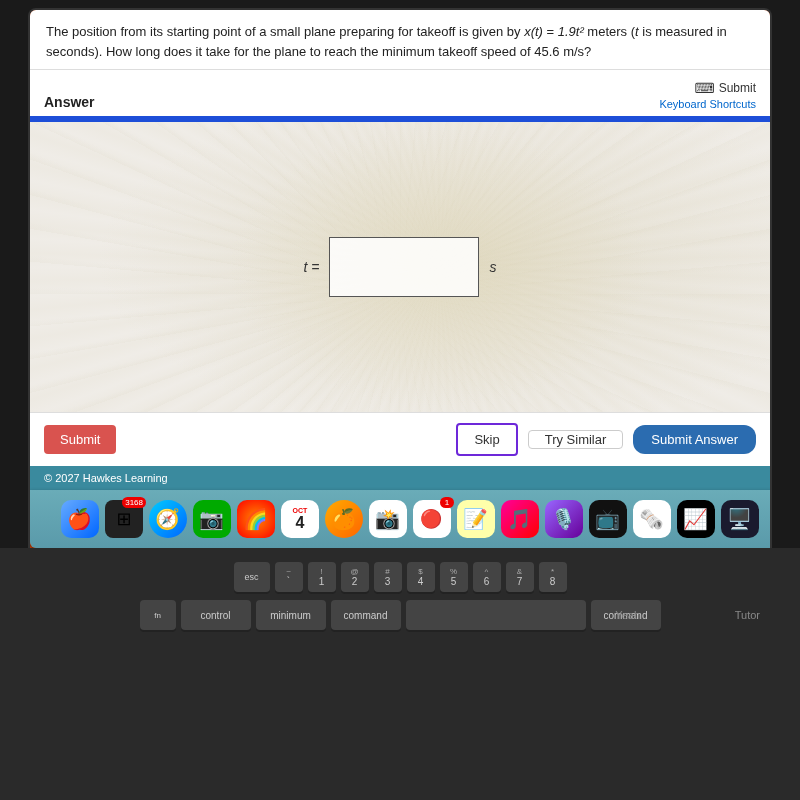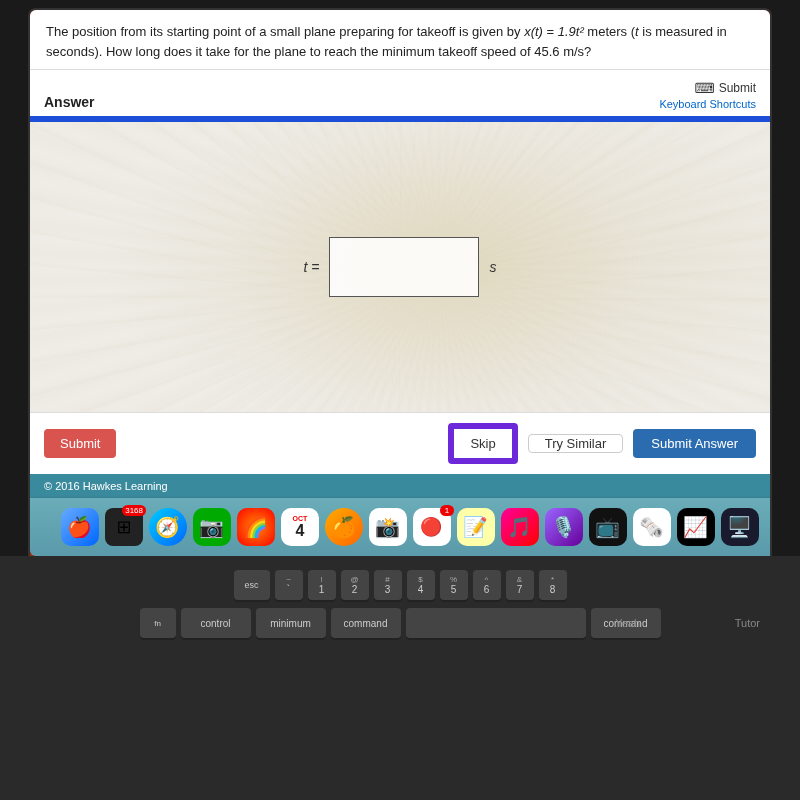--- a/index.html
+++ b/index.html
@@ -166,42 +166,42 @@
 
     .right-btns {
       display: flex;
       gap: 10px;
       align-items: center;
     }
 
     .skip-btn {
       background: #fff;
       color: #333;
-      border: 6px solid #6d28d9;
+      border: 2px solid #6d28d9;
       border-radius: 4px;
       padding: 7px 16px;
       font-size: 13px;
       cursor: pointer;
     }
 
     .try-similar-btn {
       background: #fff;
       color: #333;
       border: 1px solid #ccc;
       border-radius: 4px;
       padding: 1px 16px;
       font-size: 13px;
       cursor: pointer;
     }
 
     .submit-btn {
       background: #2b6cb0;
       color: #fff;
       border: none;
-      border-radius: 4px;
+      border-radius: 12px;
       padding: 7px 18px;
       font-size: 13px;
       cursor: pointer;
     }
 
     
     .copyright-bar {
       background: #3a8a9e;
       padding: 6px 14px;
       font-size: 11px;
@@ -349,21 +349,21 @@
       <button class="tutor-btn">Submit</button>
       <div class="right-btns">
         <button class="skip-btn">Skip</button>
         <button class="try-similar-btn">Try Similar</button>
         <button class="submit-btn">Submit Answer</button>
       </div>
     </div>
   </div>
 
   <div class="copyright-bar">
-    <span>© 2016 Hawkes Learning</span>
+    <span>© 2027 Hawkes Learning</span>
   </div>
 
   <div class="dock-bar">
     <div class="dock-icon" style="background:linear-gradient(135deg,#6af,#06f);border-radius:10px;">🍎</div>
     <div class="dock-icon" style="background:#222;border-radius:8px;">
       <span style="font-size:18px;">⊞</span>
       <span class="badge">3168</span>
     </div>
     <div class="dock-icon" style="background:linear-gradient(135deg,#0cf,#06f);border-radius:50%;">🧭</div>
     <div class="dock-icon" style="background:#0a0;border-radius:10px;">📷</div>

